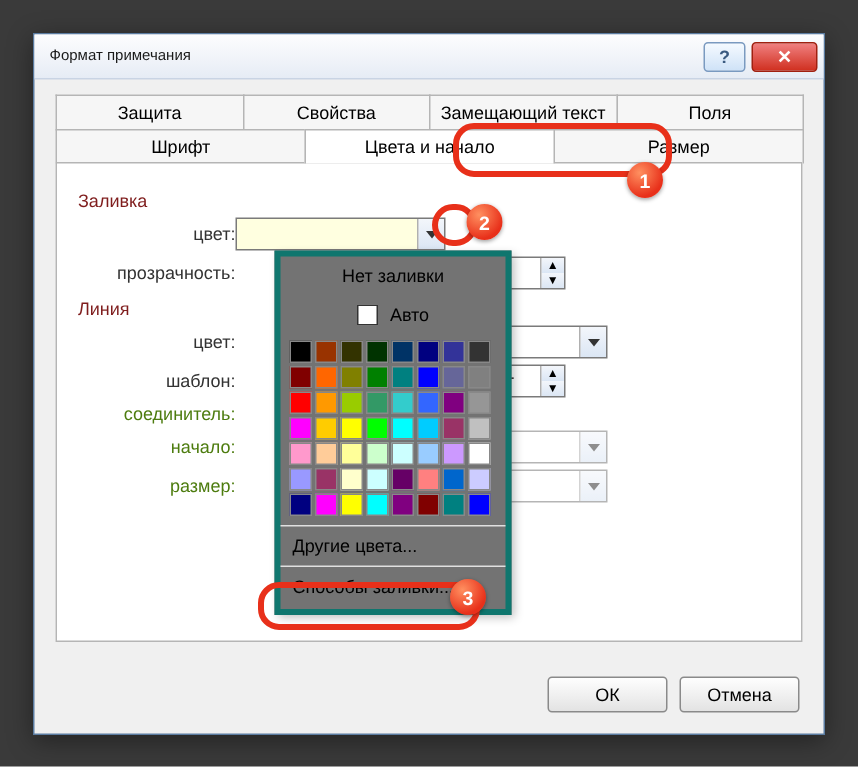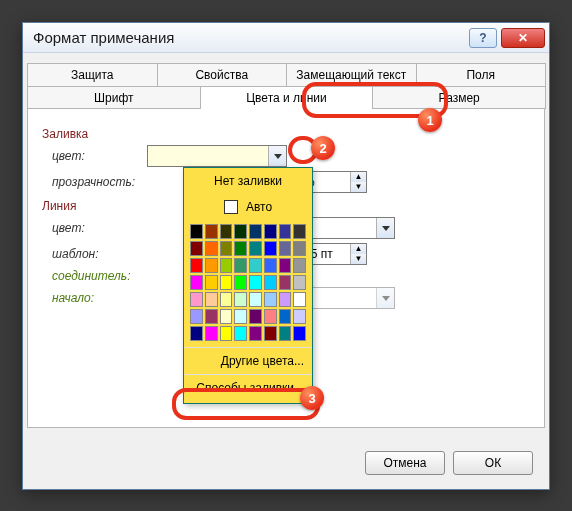--- a/index.html
+++ b/index.html
@@ -1,55 +1,55 @@
 <!DOCTYPE html>
 <html><head>
 <meta charset="utf-8">
 <style>
 * { box-sizing: border-box; font-family: "Segoe UI", Tahoma, sans-serif; font-size: 12px; }
 body { margin: 0; background: #3a3a3a; width: 572px; height: 511px; position: relative; }
 .dialog { position: absolute; left: 22px; top: 22px; width: 528px; height: 468px; background: #f0f0f0; border: 1px solid #5a7ba0; box-shadow: 0 4px 16px rgba(0,0,0,.4); }
 .titlebar { height: 30px; background: linear-gradient(#fdfdfe, #e6ecf5); border-bottom: 1px solid #c9d4e4; display: flex; align-items: center; padding: 0 4px 0 10px; }
-.title { flex: 1; color: #1a1a1a; font-size: 15px; }
+.title { flex: 1; color: #1a1a1a; font-size: 10px; }
 .titlebtns { display: flex; gap: 4px; }
 .tbtn { width: 28px; height: 20px; border: 1px solid #7a9ac0; border-radius: 3px; background: linear-gradient(#f5faff,#cfe2f7); display: flex; align-items: center; justify-content: center; font-weight: bold; color: #3a5a80; cursor: pointer; }
 .tbtn.close { background: linear-gradient(#f08080,#d03020); border-color: #a02010; color: #fff; width: 44px; }
-.content { padding: 10px 4px; position: relative; }
+.content { padding: 10px 14px; position: relative; }
 .tabs { position: relative; }
 .tabrow { display: flex; }
 .tab { border: 1px solid #b5b5b5; border-bottom: none; background: #f6f6f6; padding: 4px 0; text-align: center; cursor: pointer; margin-right: -1px; }
 .tabrow.top .tab { flex: 1; }
 .tabrow.bot .tab { flex: 1; }
 .tab.active { background: #fff; position: relative; z-index: 2; }
 .panel { border: 1px solid #b5b5b5; background: #fff; margin-top: -1px; padding: 12px 14px 14px; min-height: 320px; position: relative; }
 .section-label { margin: 6px 0 4px; color: #7f1d1d; }
 .row { display: flex; align-items: center; margin: 4px 0; }
-.row .lbl { width: 105px; text-align: left; padding-left: 10px; color: #333; font-style: italic; }
+.row .lbl { width: 105px; text-align: right; padding-left: 10px; color: #333; }
 .row.disabled .lbl { color: #4d7c0f; }
 .combo { display: inline-flex; align-items: center; border: 1px solid #7a7a7a; background: #fff; height: 22px; }
 .combo .preview { width: 120px; height: 100%; background: #ffffe0; }
 .combo .dd { width: 18px; height: 100%; border-left: 1px solid #b0b0b0; background: linear-gradient(#f3f6fb,#dbe6f4); display: flex; align-items: center; justify-content: center; cursor: pointer; }
 .combo.small .preview { width: 88px; background: #fff; }
 .spin { display: inline-flex; align-items: center; border: 1px solid #7a7a7a; background: #fff; height: 22px; }
 .spin .val { width: 62px; padding: 0 6px; }
 .spin .arrows { width: 16px; display: flex; flex-direction: column; }
 .spin .arrows div { height: 10px; border-left: 1px solid #b0b0b0; background: linear-gradient(#f3f6fb,#dbe6f4); font-size: 8px; text-align: center; line-height: 10px; cursor: pointer; }
 .btnrow { position: absolute; right: 16px; bottom: 14px; display: flex; gap: 8px; }
 .btn { min-width: 80px; height: 24px; border: 1px solid #8a8a8a; background: linear-gradient(#fefefe,#e3e3e3); border-radius: 3px; cursor: pointer; }
 .triangle-down { width: 0; height: 0; border-left: 4px solid transparent; border-right: 4px solid transparent; border-top: 5px solid #333; }
 
 
-.colormenu { position: absolute; left: 160px; top: 114px; width: 130px; background: #fde047; border: 1px solid #0f766e; box-shadow: 2px 2px 6px rgba(0,0,0,.25); z-index: 5; padding-bottom: 2px; }
+.colormenu { position: absolute; left: 160px; top: 114px; width: 158px; background: #737373; border: 4px solid #0f766e; box-shadow: 2px 2px 6px rgba(0,0,0,.25); z-index: 5; padding-bottom: 2px; }
 .cm-item { padding: 6px 8px; text-align: center; cursor: pointer; }
 .cm-auto { display: flex; align-items: center; justify-content: center; gap: 8px; padding: 6px; }
 .cm-auto .sw { width: 14px; height: 14px; border: 1px solid #333; background: #fff; }
 .palette { padding: 4px 6px; }
 .prow { display: flex; gap: 2px; margin-bottom: 2px; }
 .pc { width: 15px; height: 15px; border: 1px solid #888; cursor: pointer; }
-.cm-link { padding: 6px 8px; text-align: right; cursor: pointer; border-top: 1px solid #e0e0e0; }
+.cm-link { padding: 6px 8px; text-align: left; cursor: pointer; border-top: 1px solid #e0e0e0; }
 
 
 .ann-ring { position: absolute; border: 4px solid #e8301a; border-radius: 14px; z-index: 20; pointer-events: none; }
 .ann-num { position: absolute; width: 24px; height: 24px; border-radius: 50%; background: radial-gradient(circle at 35% 30%, #ff9060, #e8301a 70%); color: #fff; font-weight: bold; display: flex; align-items: center; justify-content: center; z-index: 21; font-size: 13px; box-shadow: 0 1px 3px rgba(0,0,0,.4); pointer-events: none; }
 
 .disabled-combo { opacity: .55; }
 </style>
 </head>
 <body>
 
@@ -65,21 +65,21 @@
   <div class="content">
     <div class="tabs">
       <div class="tabrow top">
         <div class="tab">Защита</div>
         <div class="tab">Свойства</div>
         <div class="tab">Замещающий текст</div>
         <div class="tab">Поля</div>
       </div>
       <div class="tabrow bot">
         <div class="tab">Шрифт</div>
-        <div class="tab active">Цвета и линии</div>
+        <div class="tab active">Цвета и начало</div>
         <div class="tab">Размер</div>
       </div>
 
       <div class="panel">
         <div class="section-label">Заливка</div>
         <div class="row">
           <div class="lbl">цвет:</div>
           <div class="combo">
             <div class="preview"></div>
             <div class="dd">
@@ -120,20 +120,30 @@
                 <div>▼</div>
               </div>
           </div>
         </div>
         <div class="row disabled">
           <div class="lbl">соединитель:</div>
         </div>
 
         <div class="row disabled">
           <div class="lbl">начало:</div>
+          <div style="width:140px"></div>
+          <div class="combo small disabled-combo">
+            <div class="preview"></div>
+            <div class="dd">
+                <div class="triangle-down"></div>
+              </div>
+          </div>
+        </div>
+        <div class="row disabled">
+          <div class="lbl">размер:</div>
           <div style="width:140px"></div>
           <div class="combo small disabled-combo">
             <div class="preview"></div>
             <div class="dd">
                 <div class="triangle-down"></div>
               </div>
           </div>
         </div>
       </div>
     </div>
@@ -215,22 +225,22 @@
             <div class="pc" style="background: rgb(0, 128, 128);"></div>
             <div class="pc" style="background: rgb(0, 0, 255);"></div>
           </div>
         </div>
       <div class="cm-link">Другие цвета...</div>
       <div class="cm-link">Способы заливки...</div>
     </div>
   </div>
 
   <div class="btnrow">
+    <button class="btn">ОК</button>
     <button class="btn">Отмена</button>
-    <button class="btn">ОК</button>
   </div>
 </div>
 
 <div class="ann-ring" style="left:302px; top:82px; width:146px; height:36px;"></div>
 <div class="ann-num" style="left:418px; top:108px;">1</div>
 
 <div class="ann-ring" style="left:288px; top:136px; width:30px; height:28px;"></div>
 <div class="ann-num" style="left:311px; top:136px;">2</div>
 
 <div class="ann-ring" style="left:172px; top:388px; width:148px; height:32px;"></div>

